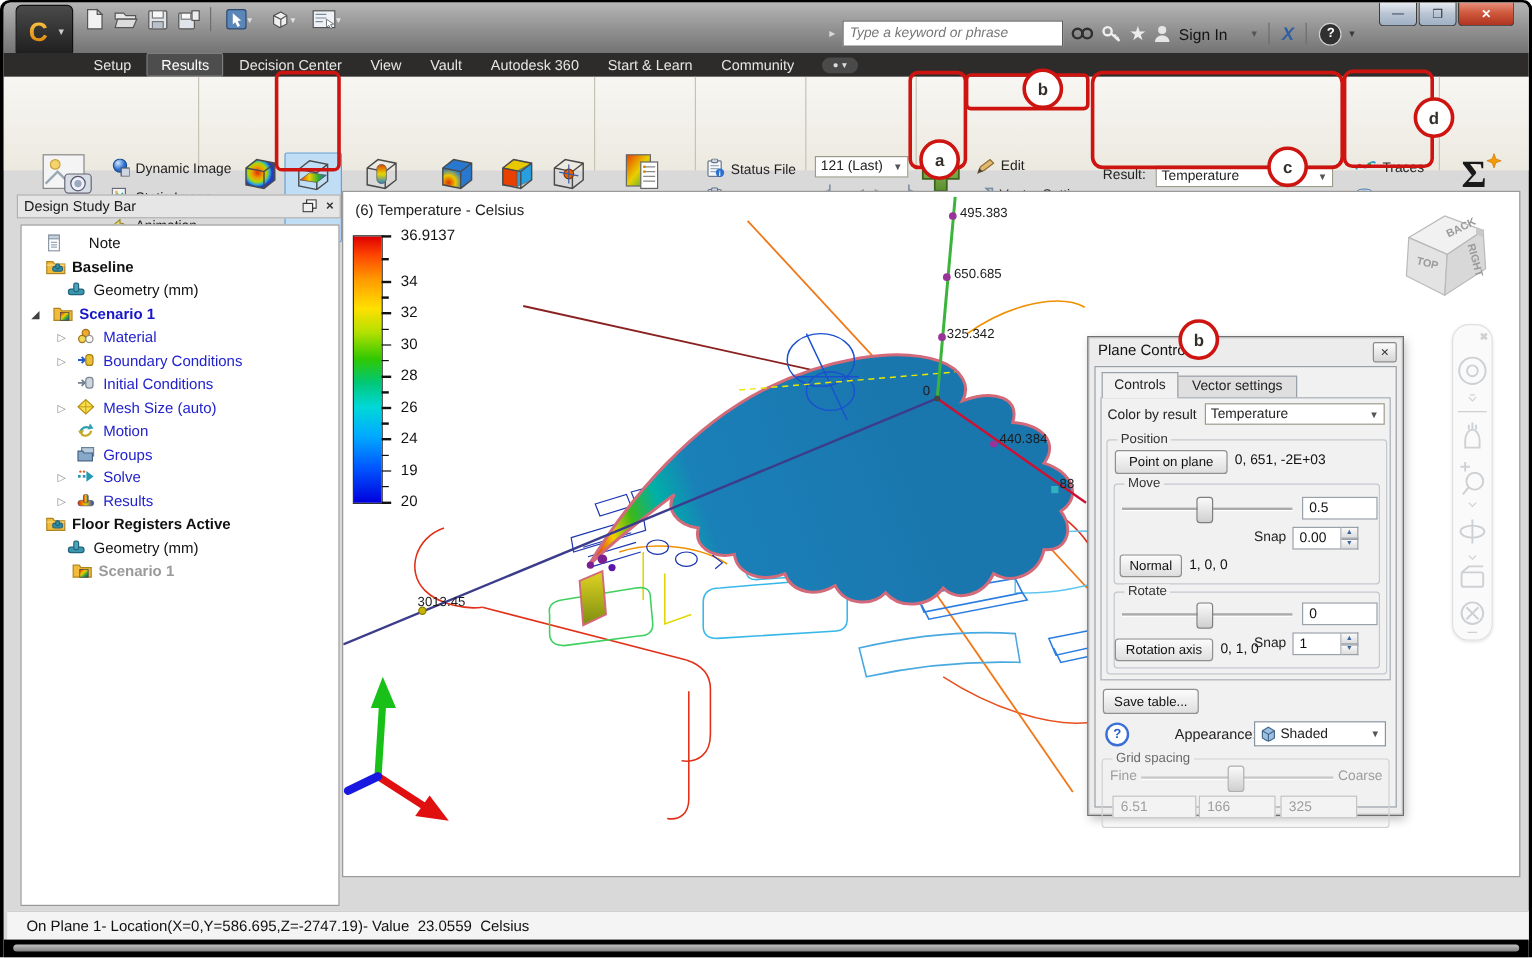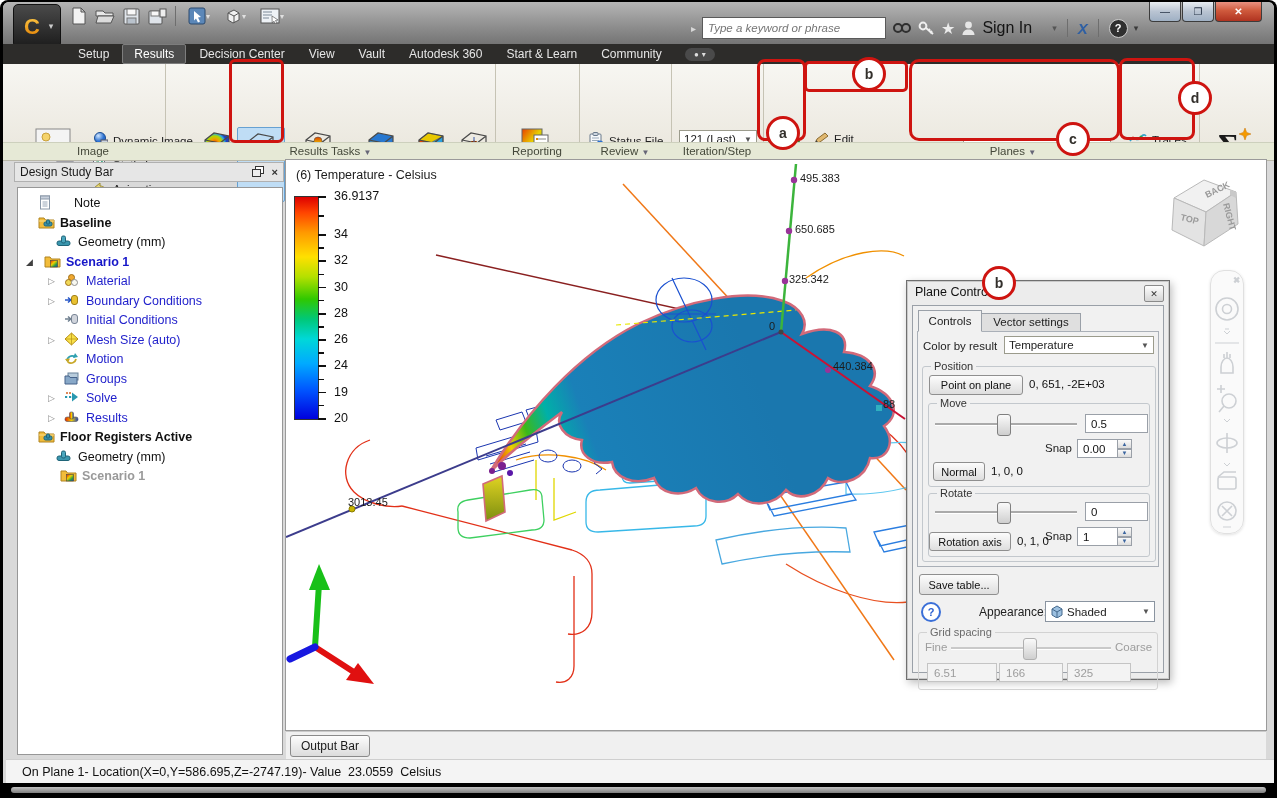--- a/index.html
+++ b/index.html
@@ -9,21 +9,21 @@
   #titlebar{position:absolute;left:0;top:0;width:100%;height:42px;background:linear-gradient(#b5b5b5,#8d8d8d 60%,#747474);}
   #appbtn{position:absolute;left:10px;top:2px;width:46px;height:42px;background:linear-gradient(#4a4a4a,#1c1c1c);border:1px solid #111;border-radius:5px;display:flex;align-items:center;justify-content:center;}
   #appbtn .caret{color:#ccc;font-size:9px;margin-left:2px;}
   .qat{position:absolute;top:4px;display:flex;align-items:center;gap:6px;}
   .qat .sep{width:1px;height:20px;background:#6e6e6e;margin:0 2px;}
   .qicon{width:20px;height:20px;display:flex;align-items:center;justify-content:center;}
   .tiny-caret{color:#e0e0e0;font-size:8px;}
   #searchwrap{position:absolute;left:688px;top:15px;display:flex;align-items:center;gap:6px;}
   #searchbox{width:172px;height:18px;border:1px solid #5a5a5a;background:#fff;font-style:italic;color:#8a8a8a;font-size:11.5px;padding:1px 5px;font-family:"Liberation Sans",sans-serif;}
   .tb-ico{display:flex;align-items:center;justify-content:center;height:22px;}
-  #signin-label{font-size:16px;color:#141414;text-align:center;}
+  #signin-label{font-size:13px;color:#141414;text-align:center;}
   #xchg{font-size:15px;font-weight:bold;color:#2e5fa3;font-style:italic;}
   #helpbtn{width:17px;height:17px;border-radius:50%;background:#303030;border:1px solid #cfcfcf;color:#fff;font-size:11px;font-weight:bold;display:flex;align-items:center;justify-content:center;}
   #winbtns{position:absolute;right:12px;top:0;display:flex;}
   .wbtn{width:30px;height:19px;border:1px solid #3c3c3c;border-top:none;background:linear-gradient(#e8edf2,#b9c4d2 50%,#9fb0c4);border-radius:0 0 4px 4px;color:#243244;font-size:10px;display:flex;align-items:center;justify-content:center;margin-left:1px;}
   .wbtn.close{width:45px;background:linear-gradient(#e89180,#cf5a3d 45%,#b03320);color:#fff;font-weight:bold;}
   
   #tabstrip{position:absolute;left:0;top:42px;width:100%;height:20px;background:#2d2c2a;display:flex;align-items:center;padding-left:64px;box-sizing:border-box;}
   .rtab{color:#e6e6e6;font-size:12px;padding:1px 11px;margin-right:2px;height:16px;line-height:16px;}
   .rtab.active{background:#4d4d4d;border:1px solid #7d7d7d;border-radius:2px;color:#fff;}
   #cloudbtn{margin-left:10px;width:30px;height:13px;background:#4a4a4a;border-radius:7px;color:#ddd;font-size:8px;display:flex;align-items:center;justify-content:center;gap:3px;}
@@ -491,28 +491,20 @@
         <div class="bigbtn" style="left:1204px;width:56px;">
           <svg width="38" height="34">
             <text x="2" y="29" font-size="32" font-weight="bold" fill="#1a1a1a" font-family="Liberation Serif">Σ</text>
             <g transform="translate(29,7)">
               <polygon points="0,-6 1.6,-1.6 6,0 1.6,1.6 0,6 -1.6,1.6 -6,0 -1.6,-1.6" fill="#f59a00" stroke="#c87000" stroke-width=".5"></polygon>
             </g>
           </svg>
           <span class="lbl" style="width:56px;white-space:normal;">Make Summary</span>
         </div>
       </div>
-  <div id="captions">
-    <div class="cap" style="left:20px;width:140px;"><span>Image</span></div>
-    <div class="cap" style="left:165px;width:325px;"><span>Results Tasks</span> <span class="dn">▼</span></div>
-    <div class="cap" style="left:494px;width:80px;"><span>Reporting</span></div>
-    <div class="cap" style="left:578px;width:88px;"><span>Review</span> <span class="dn">▼</span></div>
-    <div class="cap" style="left:668px;width:92px;"><span>Iteration/Step</span></div>
-    <div class="cap" style="left:900px;width:220px;"><span>Planes</span> <span class="dn">▼</span></div>
-  </div>
 
   <div id="dock">
     <div id="dock-header">
       <span>Design Study Bar</span>
       <span class="hic">
         <svg width="12" height="11">
               <rect x="3.5" y="0.5" width="8" height="7" fill="#fff" stroke="#333"></rect>
               <rect x="0.5" y="3.5" width="8" height="7" fill="#eee" stroke="#333"></rect>
             </svg>
         <span style="font-weight:bold;">×</span>
@@ -818,23 +810,20 @@
           <rect x="7" y="206" width="18" height="12" rx="2"></rect>
               <path d="M7 206 l6-5 h12"></path>
           <circle cx="16" cy="240" r="9"></circle>
               <path d="M11 235 l10 10 M21 235 l-10 10"></path>
           <path d="M12 256 h8" stroke-width="1"></path>
         </g>
       </svg>
     </div>
   </div>
 
-  <div id="outstrip">
-    <div id="outputbar-btn">Output Bar</div>
-  </div>
   <div id="statusbar">
     <span id="status-text">On Plane 1- Location(X=0,Y=586.695,Z=-2747.19)- Value  23.0559  Celsius</span>
   </div>
   <div id="bottomframe">
         <div class="bar"></div>
       </div>
 
   <div id="dlg">
     <span id="dlg-title">Plane Control</span>
     <div id="dlg-close">✕</div>

